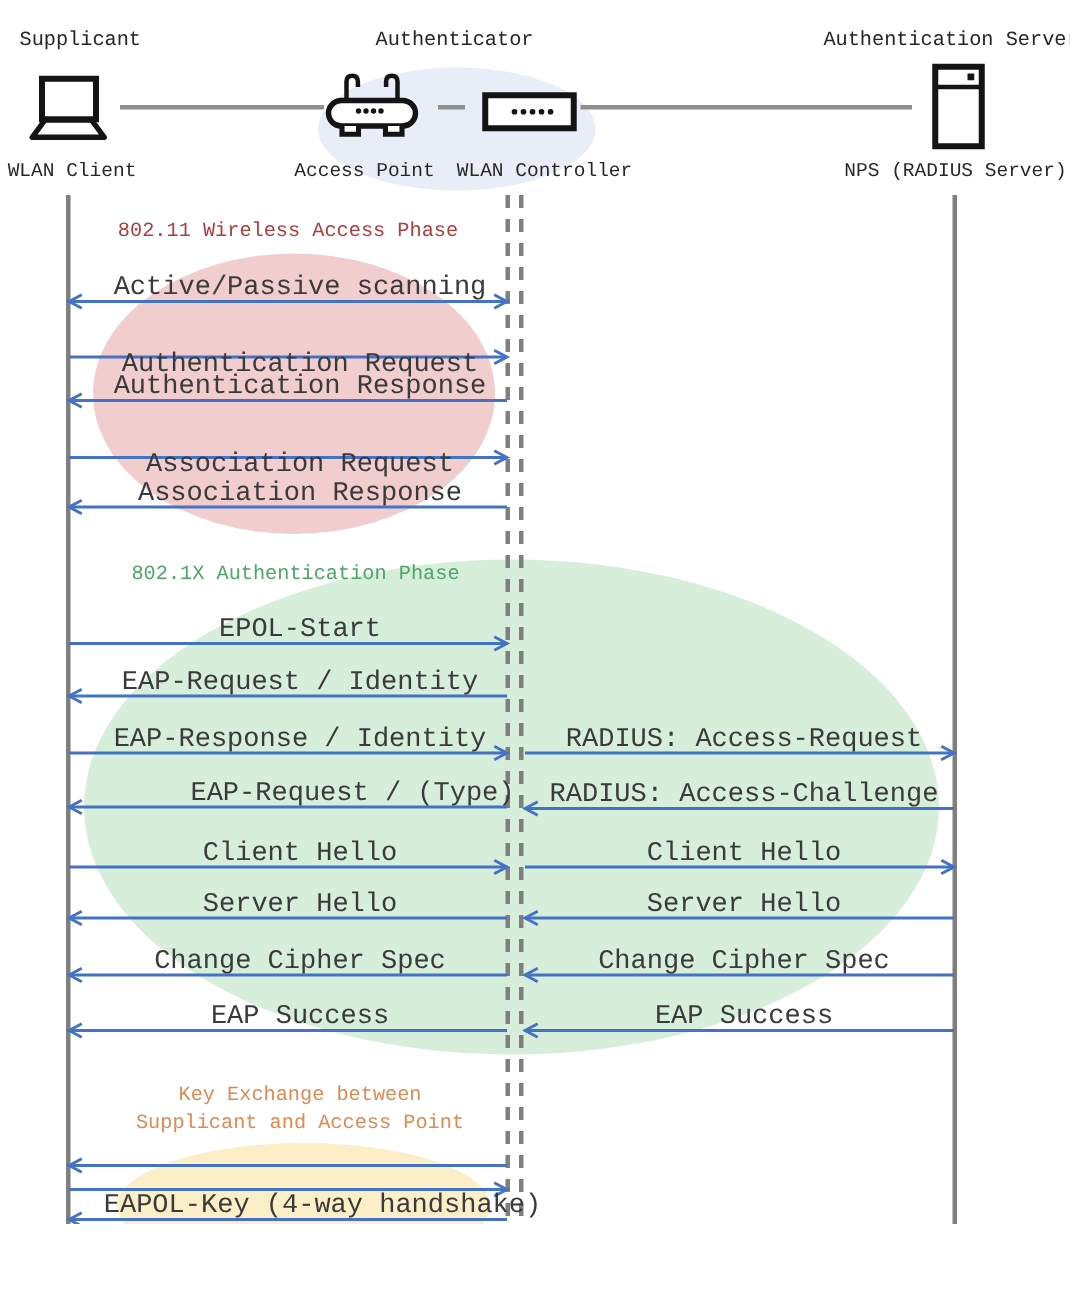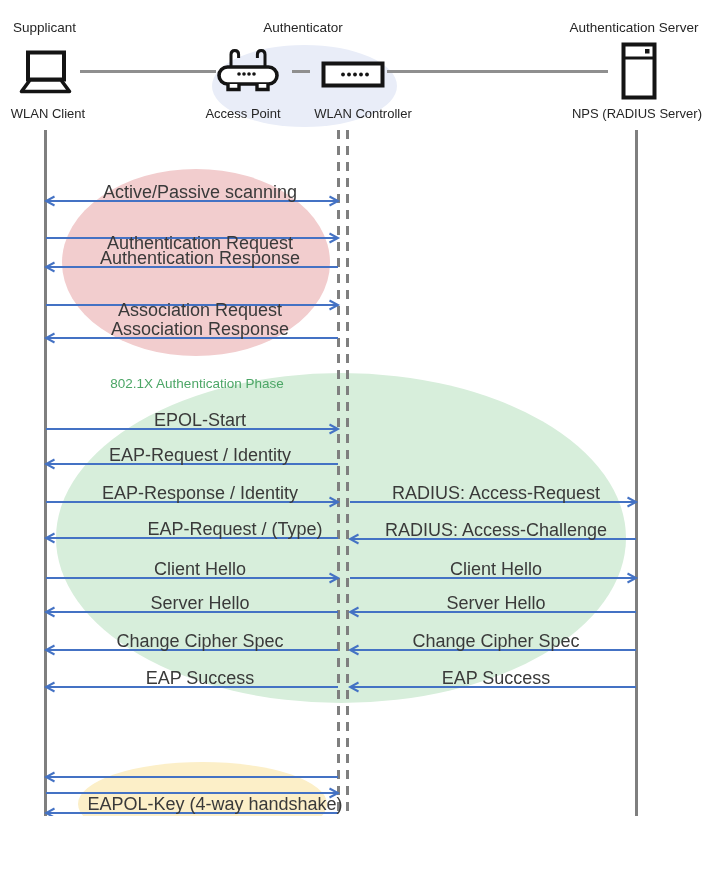--- a/index.html
+++ b/index.html
@@ -1,18 +1,18 @@
 <!DOCTYPE html>
 <html style="--arrow: #4472C4; --lifeline: #7F7F7F; --connector: #8F8F8F; --icon: #141414; --authenticator_ellipse: #E9EDF8; --phase1_ellipse: #F2CDCE; --phase2_ellipse: #D7EEDB; --phase3_ellipse: #FCEFC8; --phase1_title: #B13C3C; --phase2_title: #4CA666; --phase3_title: #E08A52; --message_text: #3A3A3A; --actor_text: #262626;"><head>
 <meta charset="utf-8">
 <style>
   html,body{margin:0;padding:0;background:#fff;}
   #stage{
     position:relative;width:713px;height:816px;background:#fff;overflow:hidden;
-    font-family:Liberation Sans, sans-serif;color:#333;
+    font-family:Liberation Mono, monospace;color:#333;
   }
   
   .role-title{position:absolute;top:20px;font-size:13.5px;color:var(--actor_text);white-space:nowrap;}
   .centered{transform:translateX(-50%);}
   .device-label{position:absolute;top:106px;font-size:13px;color:var(--actor_text);white-space:nowrap;transform:translateX(-50%);}
   
   .connector{position:absolute;top:70px;height:3px;background:var(--connector);z-index:1;}
   
   .ellipse{position:absolute;border-radius:50%;z-index:0;}
   #authenticator-ellipse{left:212px;top:45px;width:185px;height:82px;background:var(--authenticator_ellipse);}
@@ -88,21 +88,26 @@
   <div class="device-label" style="left:48px">WLAN Client</div>
   <div class="device-label" style="left:243px">Access Point</div>
   <div class="device-label" style="left:363px">WLAN Controller</div>
   <div class="device-label" style="left:637px">NPS (RADIUS Server)</div>
 
   <div class="lifeline solid-ll" style="left:44px;top:130px;height:731px"></div>
   <div class="lifeline dashed-ll" style="left:337px;top:130px;height:723px"></div>
   <div class="lifeline dashed-ll" style="left:346px;top:130px;height:723px"></div>
   <div class="lifeline solid-ll" style="left:635px;top:130px;height:727px"></div>
 
+  <div class="phase-title" id="phase1-title">802.11 Wireless Access Phase</div>
   <div class="phase-title" id="phase2-title">802.1X Authentication Phase</div>
+  <div class="phase-title" id="phase3-title">
+    <div>Key Exchange between</div>
+    <div>Supplicant and Access Point</div>
+  </div>
 
   <svg id="arrows-layer" width="713" height="875">
     <defs>
       <marker id="ah-e" markerWidth="14" markerHeight="14" refX="10.5" refY="6" orient="auto" markerUnits="userSpaceOnUse">
         <path d="M2,1.5 L10.5,6 L2,10.5" fill="none" stroke="#4472C4" stroke-width="2"></path>
       </marker>
       <marker id="ah-s" markerWidth="14" markerHeight="14" refX="2" refY="6" orient="auto" markerUnits="userSpaceOnUse">
         <path d="M10.5,1.5 L2,6 L10.5,10.5" fill="none" stroke="#4472C4" stroke-width="2"></path>
       </marker>
     </defs>

